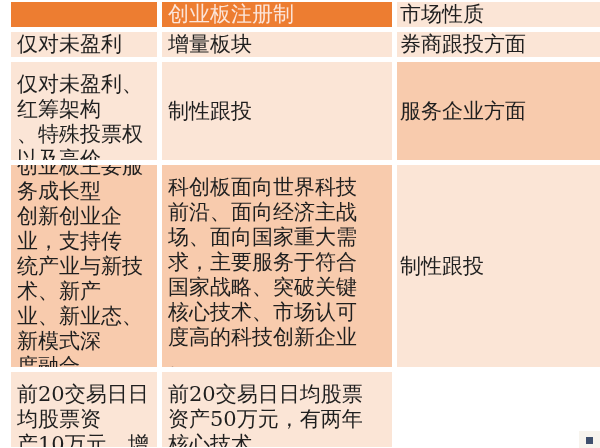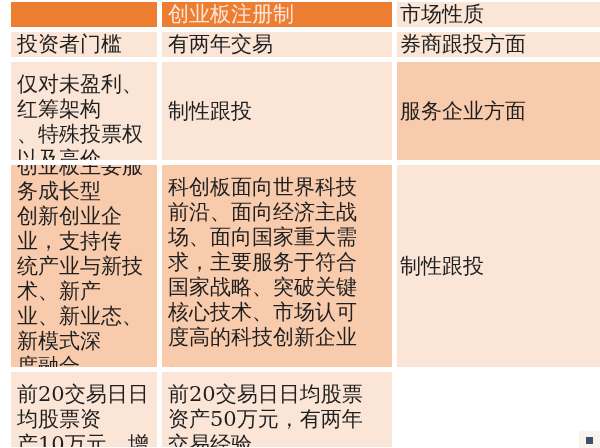--- a/index.html
+++ b/index.html
@@ -48,22 +48,22 @@
 </head>
 <body>
 
 <div class="stage">
   <div class="tbl">
 
     <div class="c bg-head v-center"></div>
     <div class="c bg-head v-center hd">创业板注册制</div>
 
     <div class="c bg-light v-center lbl">市场性质</div>
-    <div class="c bg-light v-center">投资者门槛</div>
-    <div class="c bg-light v-center">有两年交易</div>
+    <div class="c bg-light v-center">仅对未盈利</div>
+    <div class="c bg-light v-center">增量板块</div>
 
     <div class="c bg-light v-center lbl">券商跟投方面</div>
     <div class="c bg-light v-top">仅对未盈利、红筹架构
 、特殊投票权以及高价
 发行的四类公司采取强
 制性跟投</div>
     <div class="c bg-light v-center">制性跟投</div>
 
     <div class="c bg-mid v-center lbl">服务企业方面</div>
     <div class="c bg-mid v-center">创业板主要服务成长型
@@ -79,20 +79,20 @@
 核心技术、市场认可
 度高的科技创新企业
 。</div>
 
     <div class="c bg-light v-center lbl">制性跟投</div>
     <div class="c bg-light v-top">前20交易日日均股票资
 产10万元，增量板块
 经验</div>
     <div class="c bg-light v-top">前20交易日日均股票
 资产50万元，有两年
-交易经验</div>
+核心技术</div>
 
   </div>
 
   <div class="corner">
     <div class="handle"></div>
   </div>
 </div>
 
 </body></html>

